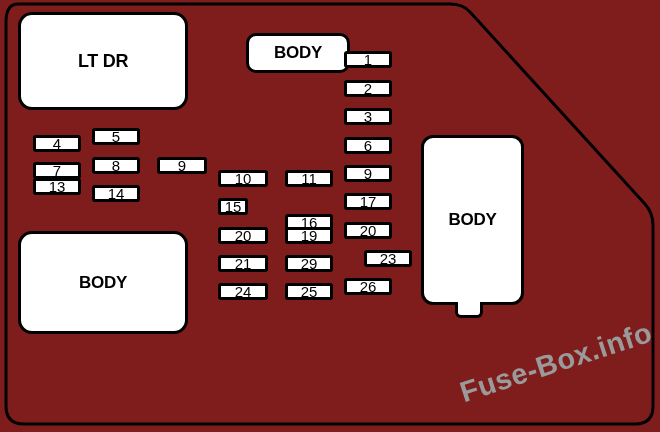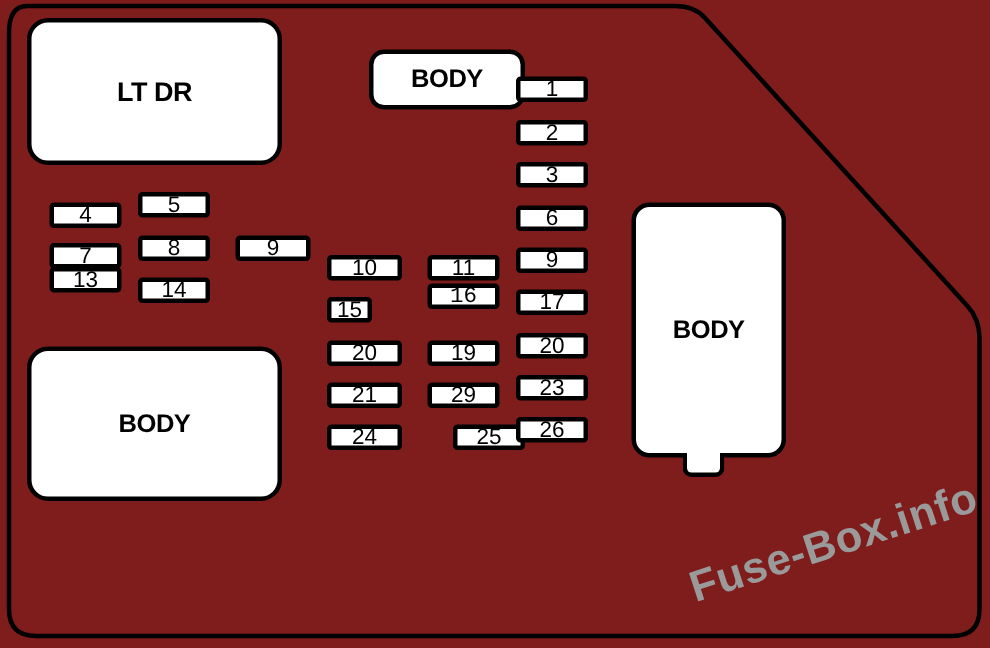--- a/index.html
+++ b/index.html
@@ -109,27 +109,27 @@
   <div class="fuse" style="left:344px;top:137px;">6</div>
   <div class="fuse" style="left:33px;top:162px;">7</div>
   <div class="fuse" style="left:92px;top:157px;">8</div>
   <div class="fuse" style="left:157px;top:157px;width:50px;">9</div>
   <div class="fuse" style="left:218px;top:170px;width:50px;">10</div>
   <div class="fuse" style="left:285px;top:170px;">11</div>
   <div class="fuse" style="left:344px;top:165px;">9</div>
   <div class="fuse" style="left:33px;top:178px;">13</div>
   <div class="fuse" style="left:92px;top:185px;">14</div>
   <div class="fuse" style="left:218px;top:198px;width:30px;">15</div>
-  <div class="fuse" style="left:285px;top:189px;font-family:Liberation Mono, monospace;">16</div>
+  <div class="fuse" style="left:285px;top:214px;">16</div>
   <div class="fuse" style="left:344px;top:193px;">17</div>
   <div class="fuse" style="left:218px;top:227px;width:50px;">20</div>
   <div class="fuse" style="left:285px;top:227px;">19</div>
   <div class="fuse" style="left:344px;top:222px;">20</div>
   <div class="fuse" style="left:218px;top:255px;width:50px;">21</div>
   <div class="fuse" style="left:285px;top:255px;">29</div>
-  <div class="fuse" style="left:344px;top:250px;">23</div>
+  <div class="fuse" style="left:364px;top:250px;">23</div>
   <div class="fuse" style="left:218px;top:283px;width:50px;">24</div>
-  <div class="fuse" style="left:302px;top:283px;">25</div>
+  <div class="fuse" style="left:285px;top:283px;">25</div>
   <div class="fuse" style="left:344px;top:278px;">26</div>
 
   <div class="watermark">Fuse-Box.info</div>
 
 </div>
 
 </body></html>

